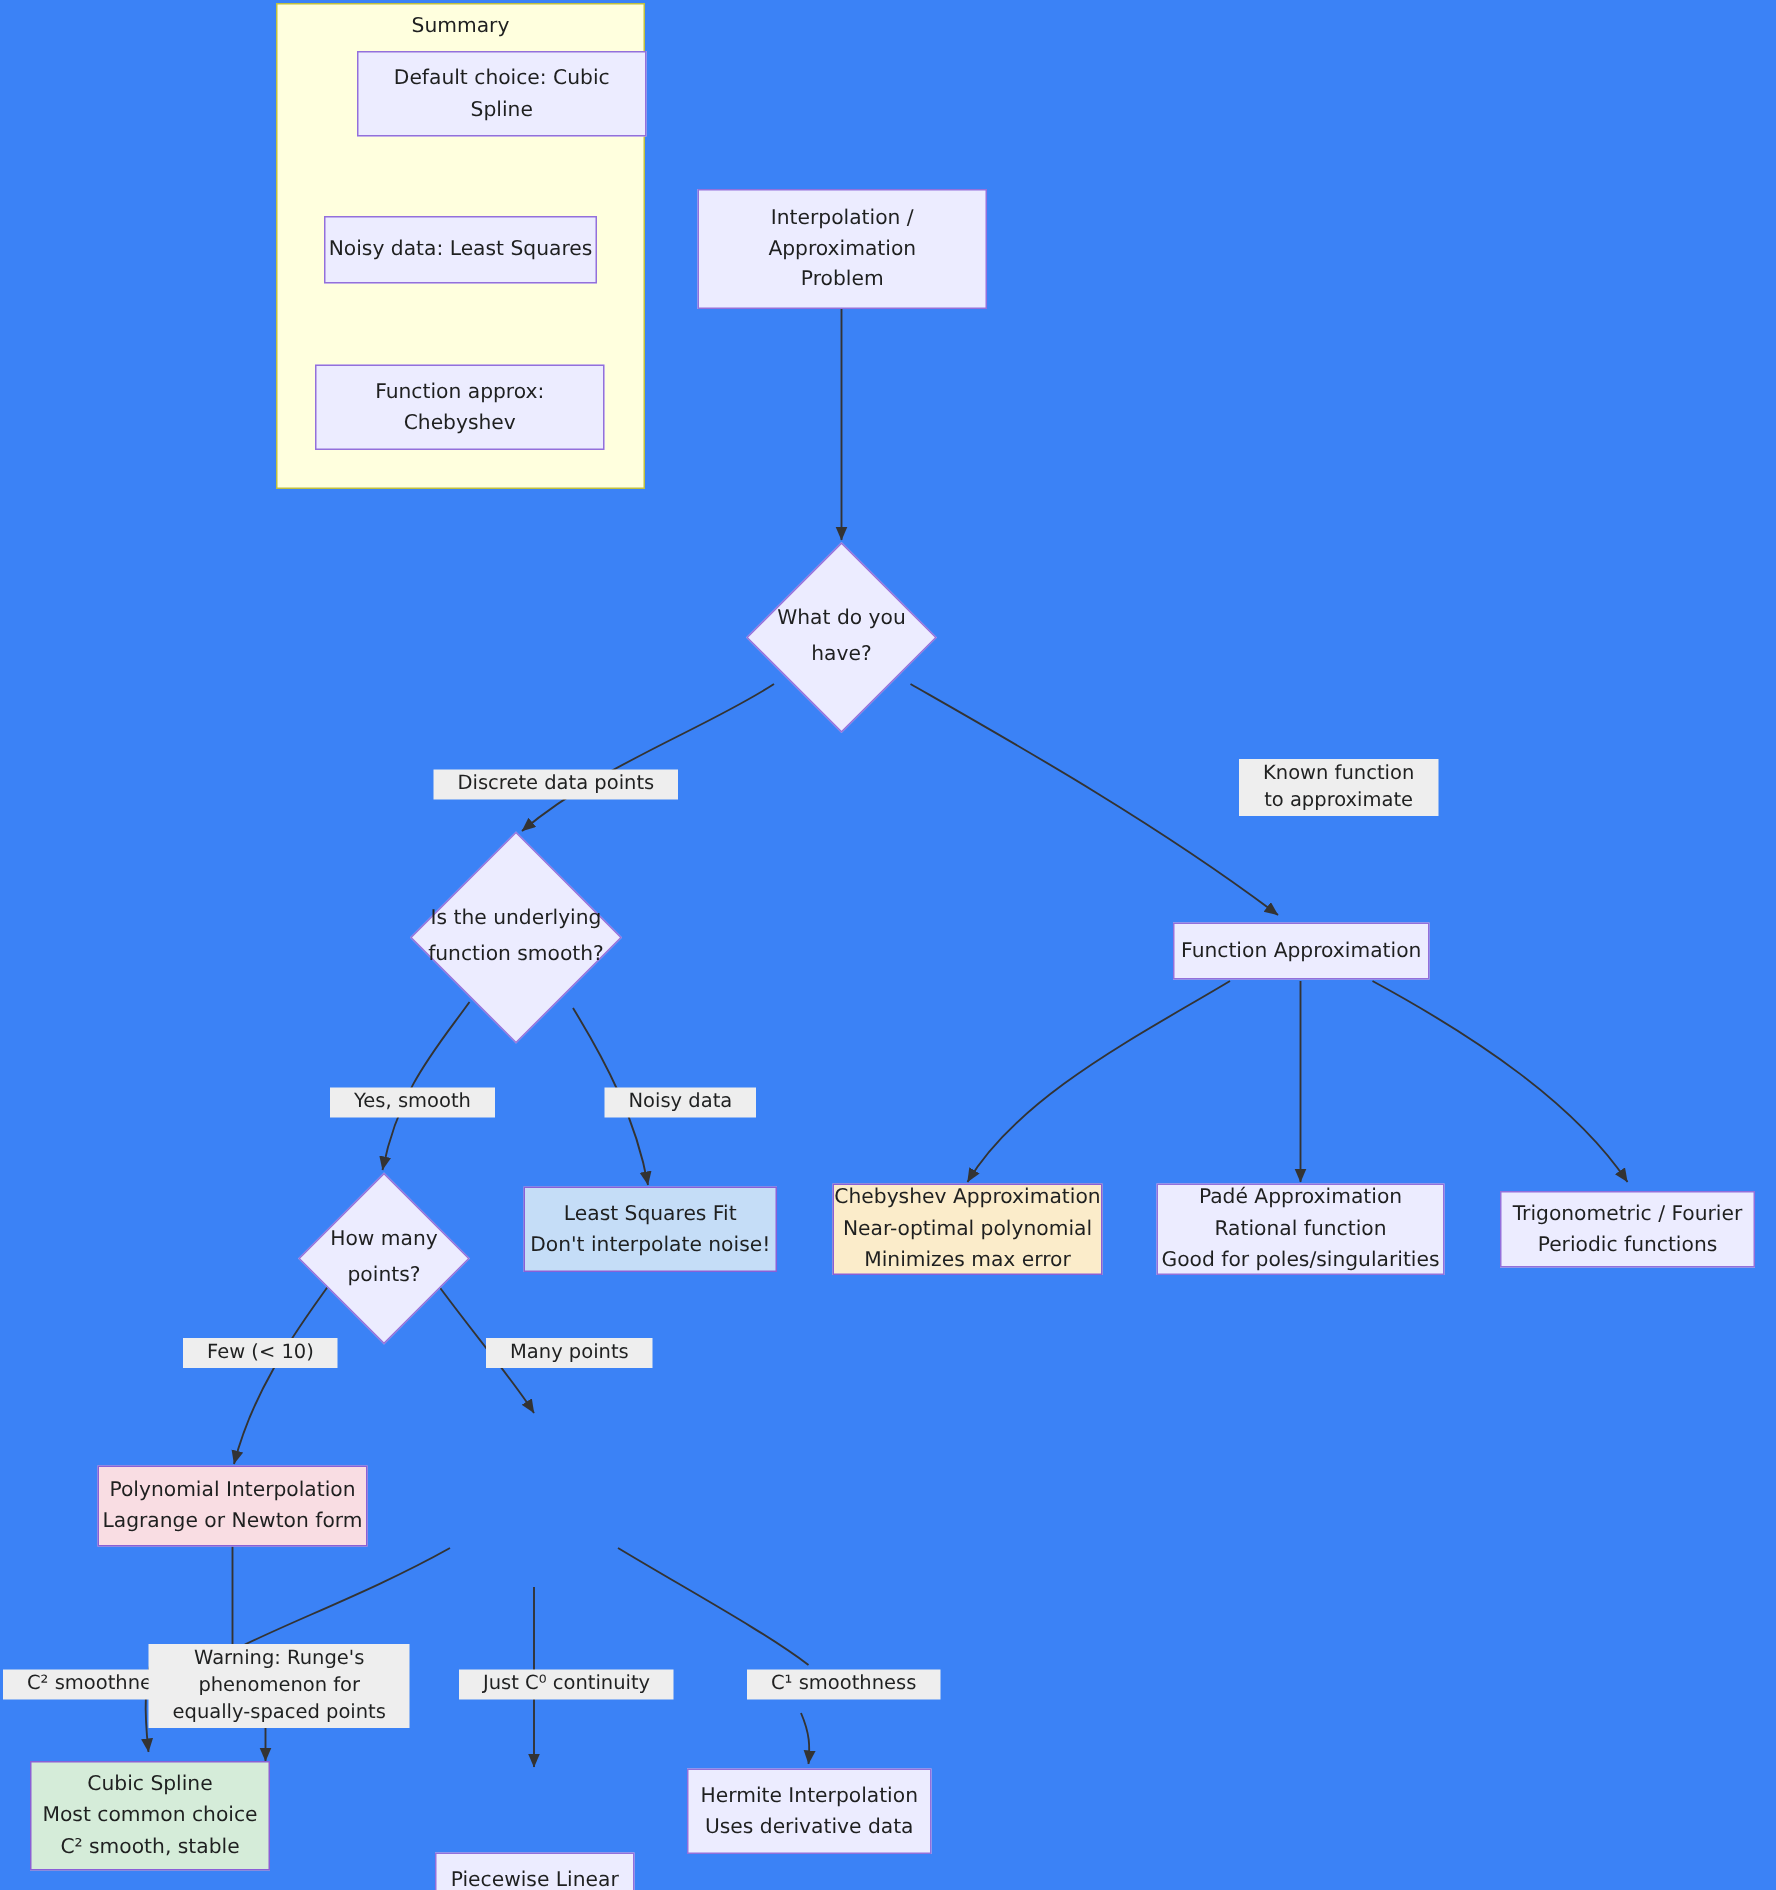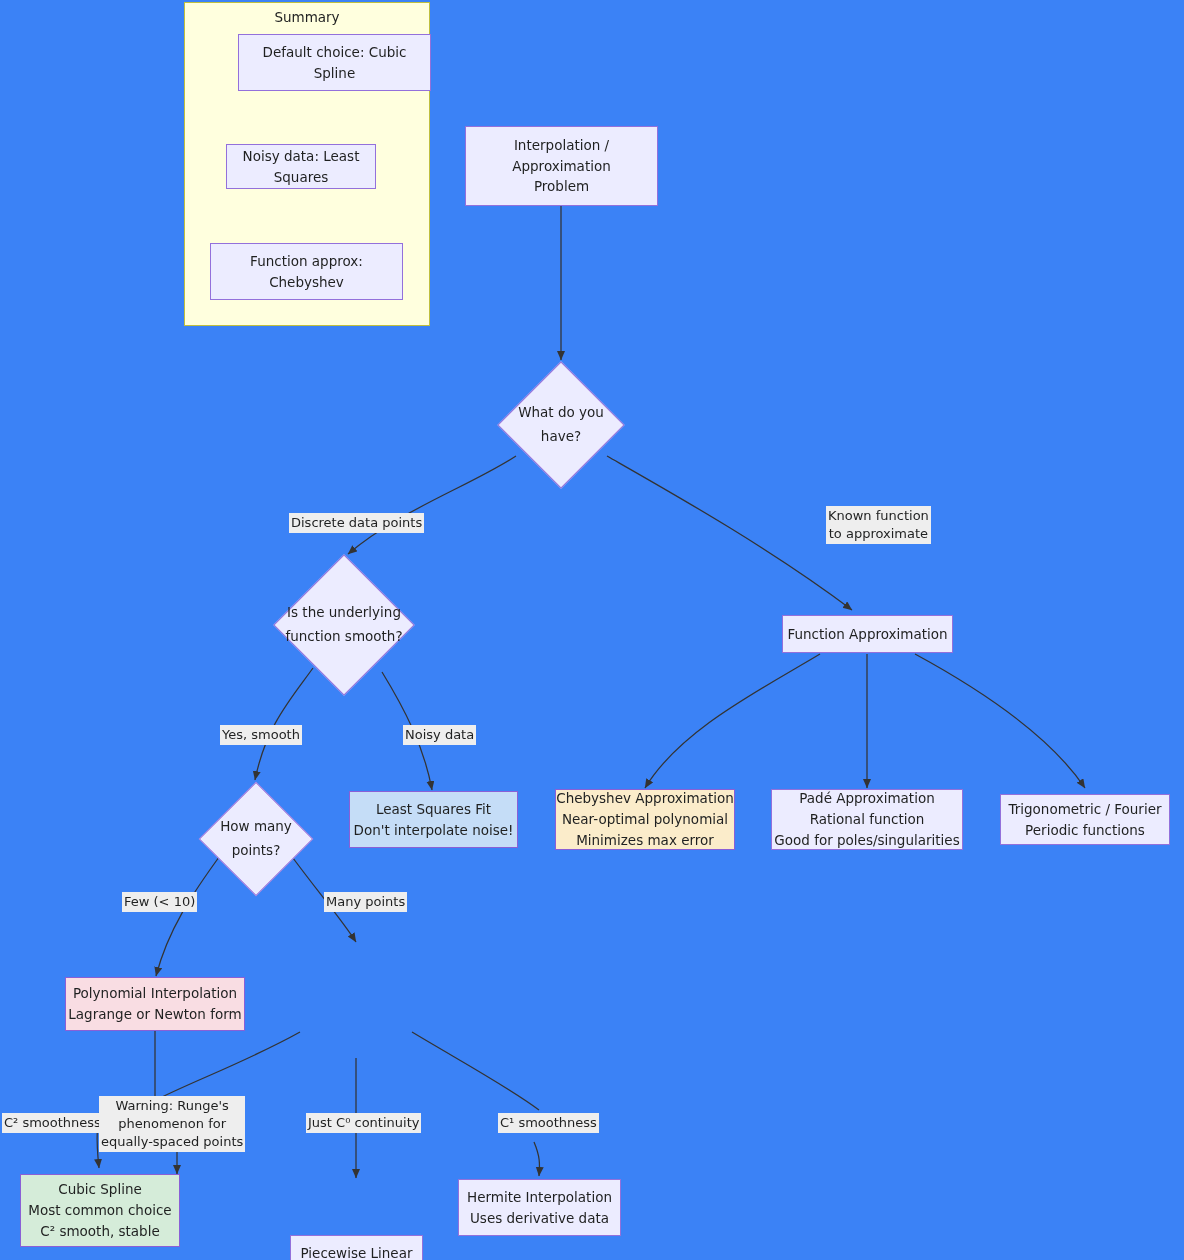--- a/index.html
+++ b/index.html
@@ -89,21 +89,21 @@
   }
 
   
   .edge-label {
     position: absolute;
     box-sizing: border-box;
     background: #eeeeee;
     color: #1f2020;
     font-size: 13px;
     line-height: 1.38;
-    padding: 1px 2px;
+    padding: 1px 16px;
     text-align: center;
     white-space: pre-line;
   }
 </style>
 </head>
 <body>
 
 <div id="canvas">
 
   <svg class="edges" viewBox="0 0 1184 1260">
@@ -143,21 +143,21 @@
     </g>
   </svg>
 
   <div class="subgraph" style="left:184px; top:2px; width:246px; height:324px;">
     <div class="subgraph-title">Summary</div>
   </div>
 
   <div class="node fill-default" style="left:210px; top:34px; width:193px; height:57px;margin-left:28px;">Default choice: Cubic
 Spline</div>
 
-  <div class="node fill-default" style="left:226px; top:144px; width:150px; height:45px;">Noisy data: Least Squares</div>
+  <div class="node fill-default" style="left:216px; top:144px; width:182px; height:45px;">Noisy data: Least Squares</div>
 
   <div class="node fill-default" style="left:210px; top:243px; width:193px; height:57px;">Function approx:
 Chebyshev</div>
 
   <div class="node fill-default" style="left:465px; top:126px; width:193px; height:80px;">Interpolation /
 Approximation
 Problem</div>
 
   <div class="node diamond-wrap" style="left:497px; top:361px; width:128px; height:128px;">
     <div class="diamond-shape" style="width:90px; height:90px;"></div>

